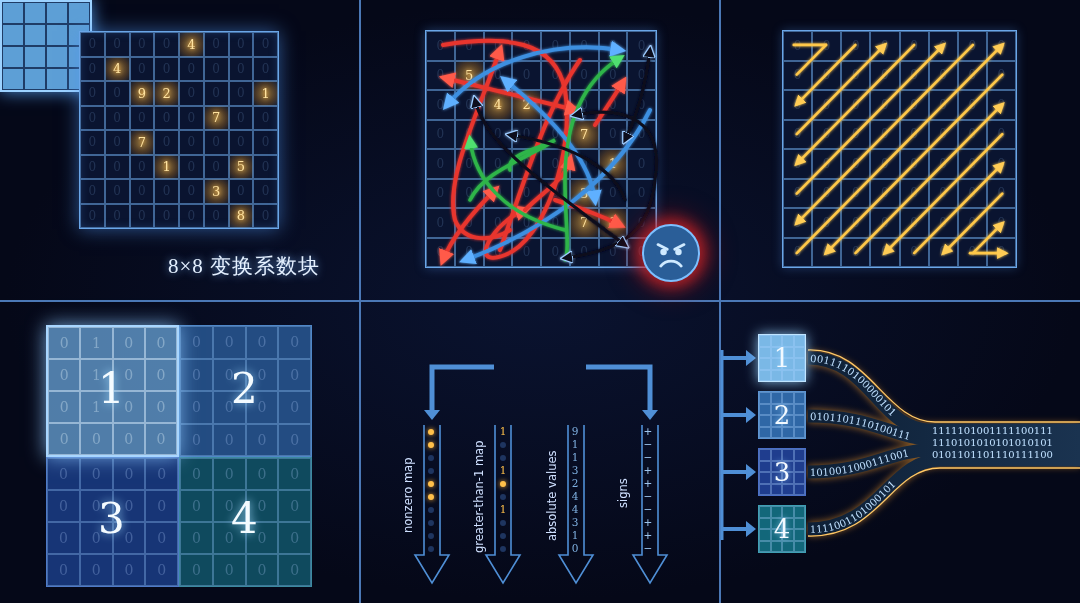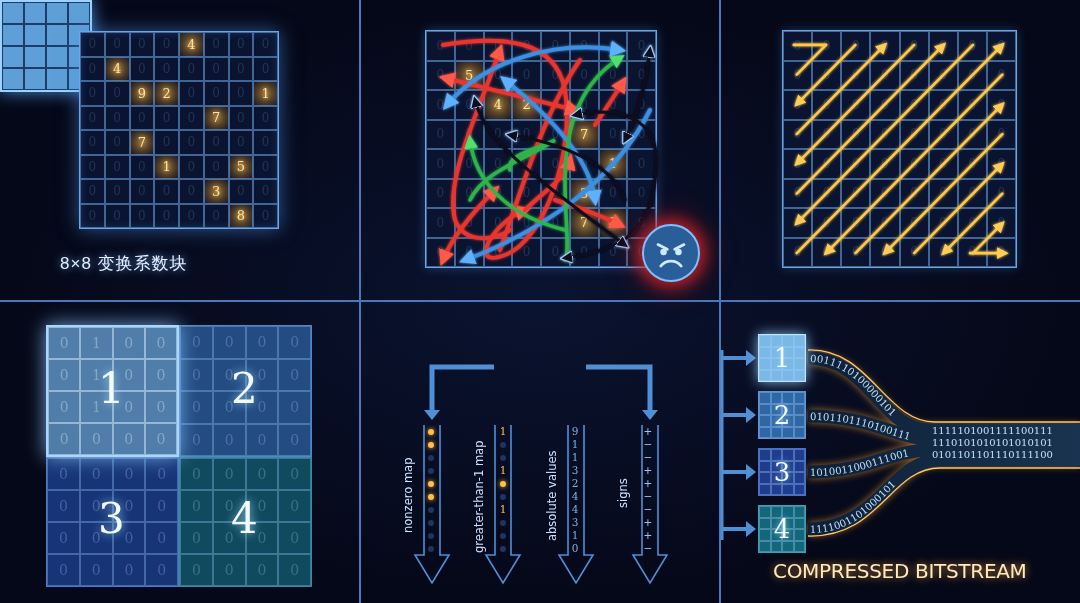--- a/index.html
+++ b/index.html
@@ -15,22 +15,22 @@
   .grid { position: absolute; display: grid; border: 1.5px solid #6aa6e8; }
   .cell { border: 0.5px solid rgba(110,170,235,0.55); display: flex; align-items: center; justify-content: center;
     font-family: "DejaVu Serif", serif; font-size: 12px; color: rgba(120,160,210,0.22); }
   .cell.hot { background: radial-gradient(circle, rgba(255,190,70,0.55) 0%, rgba(190,120,20,0.35) 60%, rgba(90,60,10,0.15) 100%);
     color: #ffe3a0; font-size: 13px; text-shadow: 0 0 4px #ffb84a; }
 
   
   #coef-grid { left: 79px; top: 31px; width: 200px; height: 198px;
     grid-template-columns: repeat(8, 1fr); grid-template-rows: repeat(8, 1fr);
     background: #0a1430; box-shadow: 0 0 18px rgba(80,150,240,0.55), inset 0 0 10px rgba(80,150,240,0.25); }
-  .caption-cn { position: absolute; left: 60px; top: 252px; width: 260px; text-align: left;
-    font-family: Liberation Sans, sans-serif; font-size: 17px; color: #e4f0ff;
+  .caption-cn { position: absolute; left: 60px; top: 252px; width: 260px; text-align: right;
+    font-family: Liberation Serif, serif; font-size: 21px; color: #e4f0ff;
     text-shadow: 0 0 8px rgba(120,180,255,0.8); letter-spacing: 1px; }
 
   
   #chaos-grid { left: 425px; top: 30px; width: 232px; height: 238px;
     grid-template-columns: repeat(8, 1fr); grid-template-rows: repeat(8, 1fr);
     background: #0a1430; box-shadow: 0 0 10px rgba(80,150,240,0.35); }
   #chaos-svg { position: absolute; left: 425px; top: 30px; width: 232px; height: 238px; overflow: visible; }
   .face { position: absolute; left: 642px; top: 224px; width: 58px; height: 58px; border-radius: 50%;
     background: #2a5e98; border: 2.5px solid #7dc0ff;
     box-shadow: 0 0 14px 6px rgba(230,40,40,0.65), 0 0 28px 10px rgba(180,20,20,0.35); }
@@ -668,14 +668,13 @@
       <div class="cell"></div>
       <div class="cell"></div>
       <div class="cell"></div>
       <div class="cell"></div>
     </div>
   <div class="blk-num" style="top:334px;">1</div>
   <div class="blk-num" style="top:391px;">2</div>
   <div class="blk-num" style="top:448px;">3</div>
   <div class="blk-num" style="top:505px;">4</div>
 
-  <div class="bitstream-label">COMPRESSED BITSTREAM</div>
 </div>
 
 </body></html>

